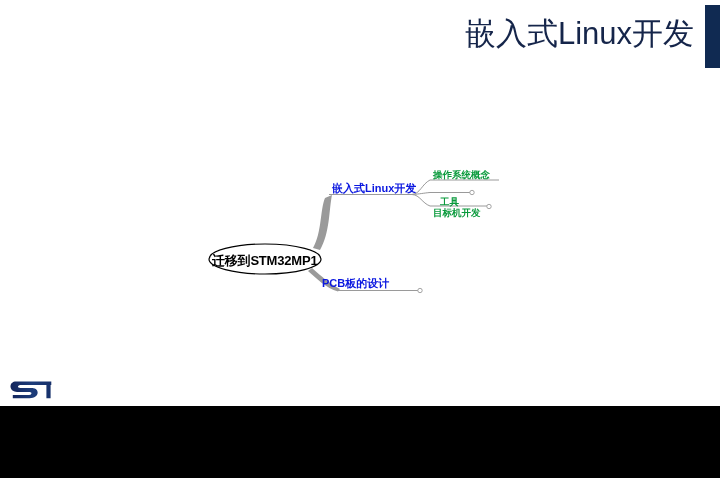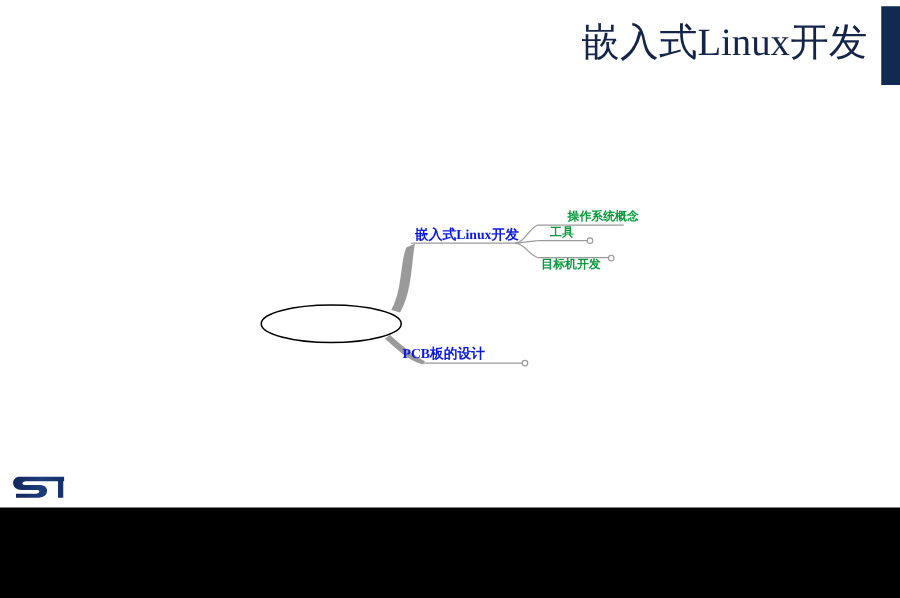--- a/index.html
+++ b/index.html
@@ -9,21 +9,20 @@
   }
   body {
     font-family: "Liberation Sans", "DejaVu Sans", sans-serif;
   }
   #slide {
     position: relative;
     width: 720px;
     height: 478px;
     background: #ffffff;
     overflow: hidden;
-    font-family: Liberation Serif, serif;
   }
 
   
   #header-title {
     position: absolute;
     right: 26px;
     top: 14px;
     font-size: 31px;
     line-height: 40px;
     color: #15254a;
@@ -133,28 +132,29 @@
 
       <path d="M 412 194.5 C 420 194, 424 193, 430 192.5" stroke="#9a9a9a" stroke-width="1.0" fill="none"></path>
       <path d="M 430 192.5 L 470 192.5" stroke="#9a9a9a" stroke-width="1.0" fill="none"></path>
       <circle cx="472" cy="192.5" r="2.2" fill="#ffffff" stroke="#9a9a9a" stroke-width="0.9"></circle>
 
       <path d="M 412 194.5 C 420 195, 422 203, 430 206" stroke="#9a9a9a" stroke-width="1.0" fill="none"></path>
       <path d="M 430 206 L 487 206" stroke="#9a9a9a" stroke-width="1.0" fill="none"></path>
       <circle cx="489" cy="206.5" r="2.2" fill="#ffffff" stroke="#9a9a9a" stroke-width="0.9"></circle>
     </svg>
 
+    <div id="root-label">迁移到STM32MP1</div>
 
     <div class="node-label node-blue" style="left:332px; top:183px;">嵌入式Linux开发</div>
 
     <div class="node-label node-blue" style="left:322px; top:278px;">PCB板的设计</div>
 
-    <div class="node-label node-green" style="left:433px; top:170px;margin-left:21px;">操作系统概念</div>
+    <div class="node-label node-green" style="left:433px; top:170px;">操作系统概念</div>
 
-    <div class="node-label node-green" style="left:440px; top:183px;">工具</div>
+    <div class="node-label node-green" style="left:440px; top:197px;">工具</div>
 
     <div class="node-label node-green" style="left:433px; top:208px;">目标机开发</div>
   </div>
 
   <svg id="st-logo" viewBox="0 0 120 72">
     <defs>
       <linearGradient id="stgrad" x1="0" y1="0" x2="1" y2="0">
         <stop offset="0%" stop-color="#12255c"></stop>
         <stop offset="55%" stop-color="#1d3c7a"></stop>
         <stop offset="100%" stop-color="#16306a"></stop>

